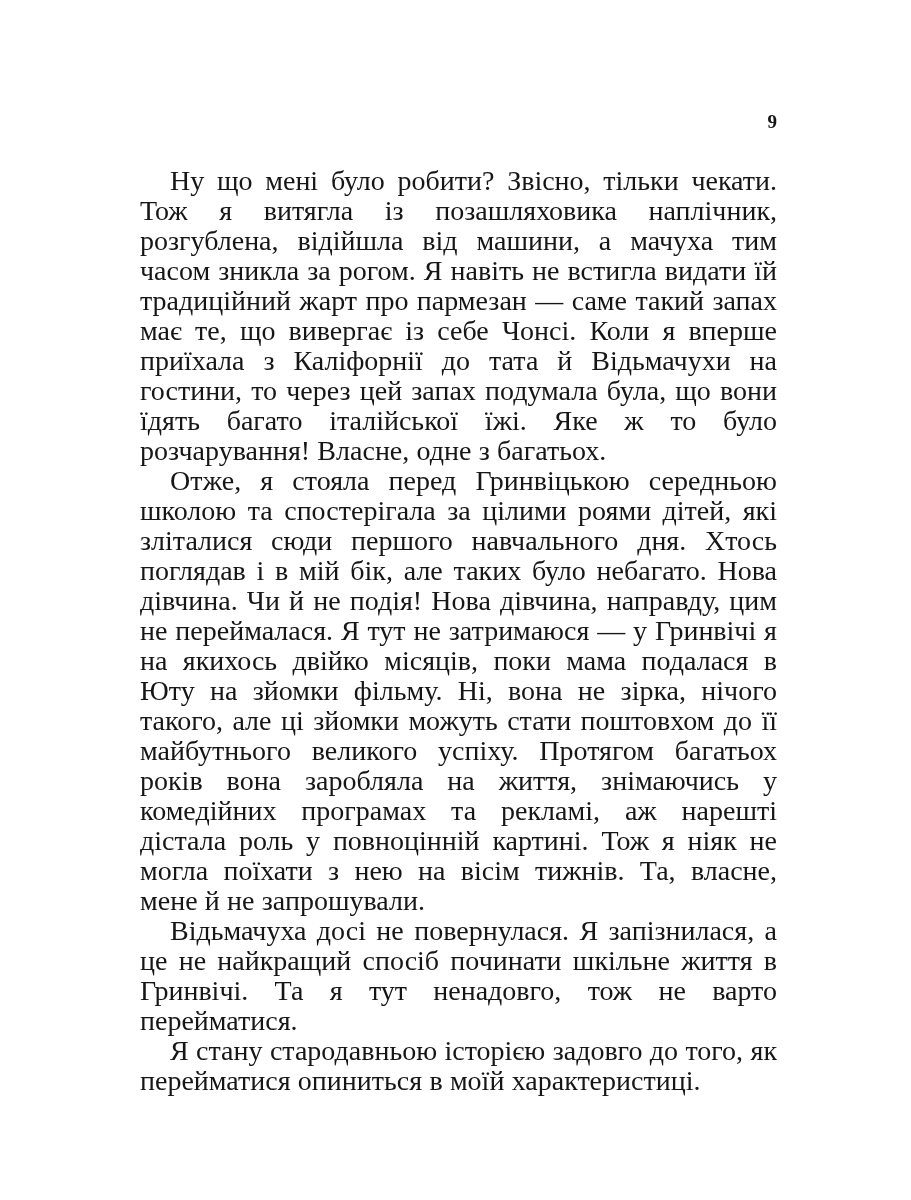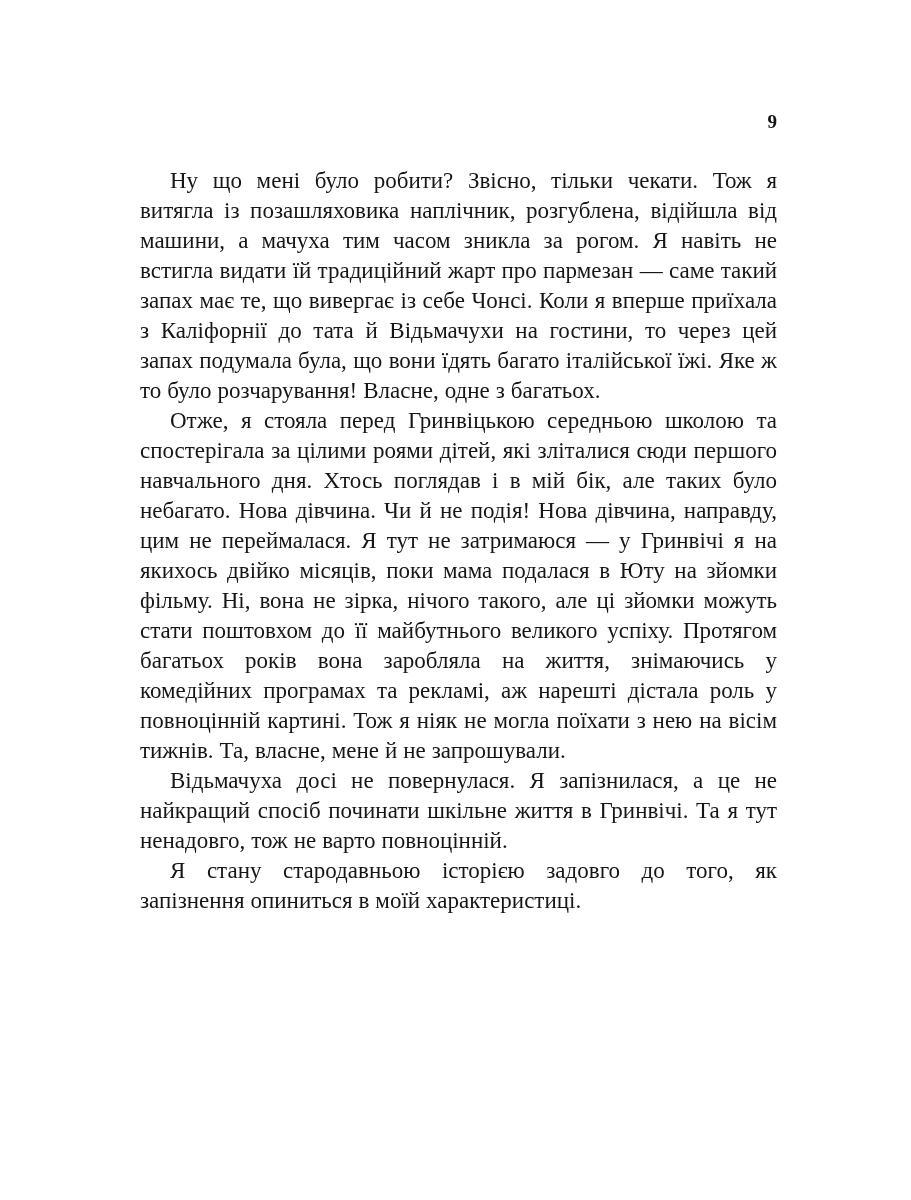--- a/index.html
+++ b/index.html
@@ -41,21 +41,21 @@
   
   .textblock {
     position: absolute;
     left: 140px;
     top: 166px;
     width: 637px;
   }
 
   .para {
     margin: 0;
-    font-size: 23px;
+    font-size: 28px;
     line-height: 30px;
     text-align: justify;
     text-justify: inter-word;
     text-indent: 30px;
     color: #161616;
     hyphens: manual;
     -webkit-hyphens: manual;
     word-spacing: 0.01em;
   }
 
@@ -67,17 +67,17 @@
 </head>
 <body>
 
 <div class="page">
 
   <div class="folio">9</div>
 
   <div class="textblock">
     <p class="para">Ну що мені було робити? Звісно, тільки чекати. Тож я витягла із позашляховика наплічник, розгублена, відійшла від машини, а мачуха тим часом зникла за рогом. Я навіть не встигла видати їй традиційний жарт про пармезан — саме такий запах має те, що вивергає із себе Чонсі. Коли я вперше приїхала з Каліфорнії до тата й Відьмачухи на гостини, то через цей запах подумала була, що вони їдять багато італійської їжі. Яке ж то було розчарування! Власне, одне з багатьох.</p>
     <p class="para">Отже, я стояла перед Гринвіцькою середньою школою та спостерігала за цілими роями дітей, які зліталися сюди першого навчального дня. Хтось поглядав і в мій бік, але таких було небагато. Нова дівчина. Чи й не подія! Нова дівчина, направду, цим не переймалася. Я тут не затримаюся — у Гринвічі я на якихось двійко місяців, поки мама подалася в Юту на зйомки фільму. Ні, вона не зірка, нічого такого, але ці зйомки можуть стати поштовхом до її майбутнього великого успіху. Протягом багатьох років вона заробляла на життя, знімаючись у комедійних програмах та рекламі, аж нарешті дістала роль у повноцінній картині. Тож я ніяк не могла поїхати з нею на вісім тижнів. Та, власне, мене й не запрошували.</p>
-    <p class="para">Відьмачуха досі не повернулася. Я запізнилася, а це не найкращий спосіб починати шкільне життя в Гринвічі. Та я тут ненадовго, тож не варто повноцінній.</p>
-    <p class="para">Я стану стародавньою історією задовго до того, як запізнення опиниться в моїй характеристиці.</p>
+    <p class="para">Відьмачуха досі не повернулася. Я запізнилася, а це не найкращий спосіб починати шкільне життя в Гринвічі. Та я тут ненадовго, тож не варто перейматися.</p>
+    <p class="para">Я стану стародавньою історією задовго до того, як перейматися опиниться в моїй характеристиці.</p>
   </div>
 
 </div>
 
 </body></html>

